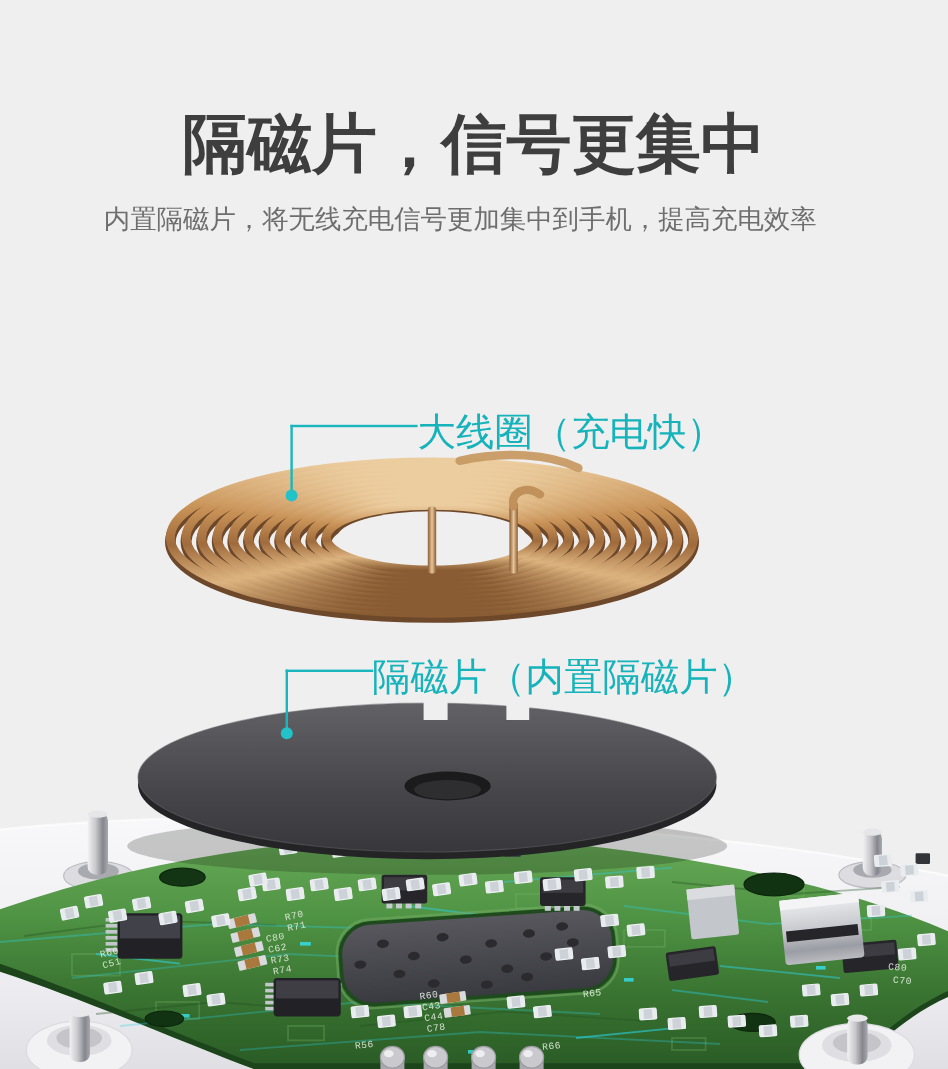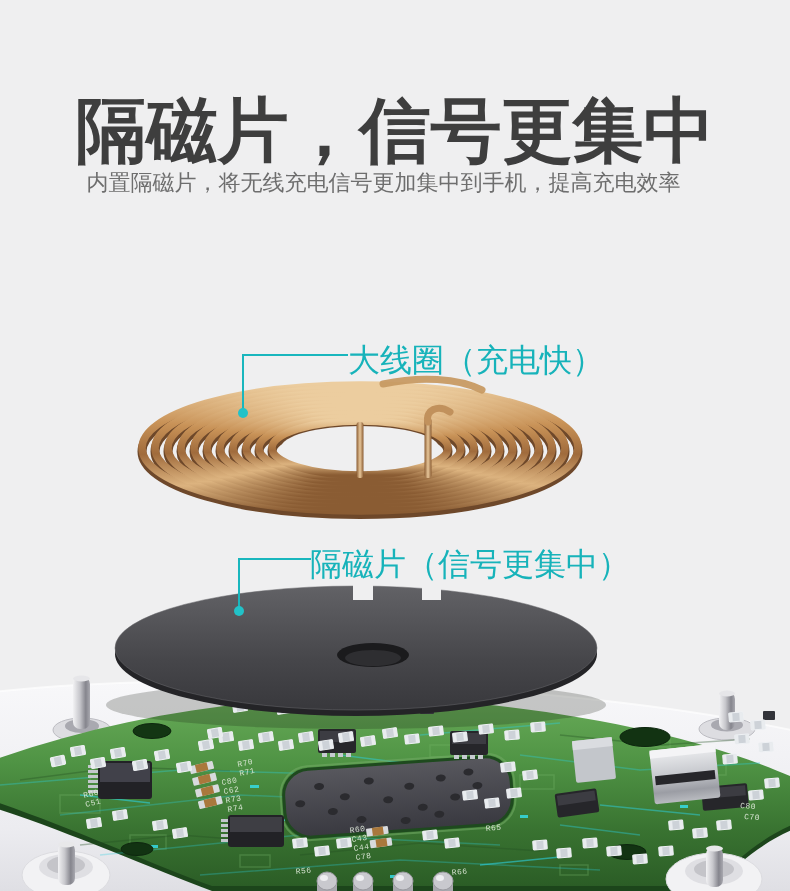--- a/index.html
+++ b/index.html
@@ -1,19 +1,19 @@
 <!DOCTYPE html>
 <html><head>
 <meta charset="utf-8">
 <style>
   html,body{margin:0;padding:0;}
   .stage{position:relative;width:790px;height:891px;background:#efeff0;overflow:hidden;
          font-family:"Liberation Sans",sans-serif;}
   .page-title{position:absolute;top:84px;left:0;width:790px;text-align:center;
-              font-size:71px;font-weight:600;color:#3e3e3e;white-space:nowrap;}
+              font-size:54px;font-weight:600;color:#3e3e3e;white-space:nowrap;}
   .page-subtitle{position:absolute;top:168px;left:0;width:767px;text-align:center;
                  font-size:22px;font-weight:400;color:#6e6e6e;white-space:nowrap;}
   .callout{position:absolute;color:#17b3ba;font-size:32px;white-space:nowrap;line-height:1.2;}
   .callout-coil{left:348px;top:341px;}
   .callout-shield{left:310px;top:545px;}
   .lead-h,.lead-v{position:absolute;background:#19b6bd;}
   .lead-coil-h{left:242px;top:354px;width:106px;height:2px;}
   .lead-coil-v{left:242px;top:354px;width:2px;height:57px;}
   .lead-shield-h{left:238px;top:558px;width:73px;height:2px;}
   .lead-shield-v{left:238px;top:558px;width:2px;height:54px;}
@@ -427,15 +427,15 @@
   <p class="page-subtitle" style="margin:0;">内置隔磁片，将无线充电信号更加集中到手机，提高充电效率</p>
 
   <div class="lead-h lead-coil-h"></div>
   <div class="lead-v lead-coil-v"></div>
   <div class="lead-dot dot-coil"></div>
   <div class="callout callout-coil">大线圈（充电快）</div>
 
   <div class="lead-h lead-shield-h"></div>
   <div class="lead-v lead-shield-v"></div>
   <div class="lead-dot dot-shield"></div>
-  <div class="callout callout-shield">隔磁片（信号更集中）</div>
+  <div class="callout callout-shield">隔磁片（内置隔磁片）</div>
 
 </div>
 
 </body></html>

